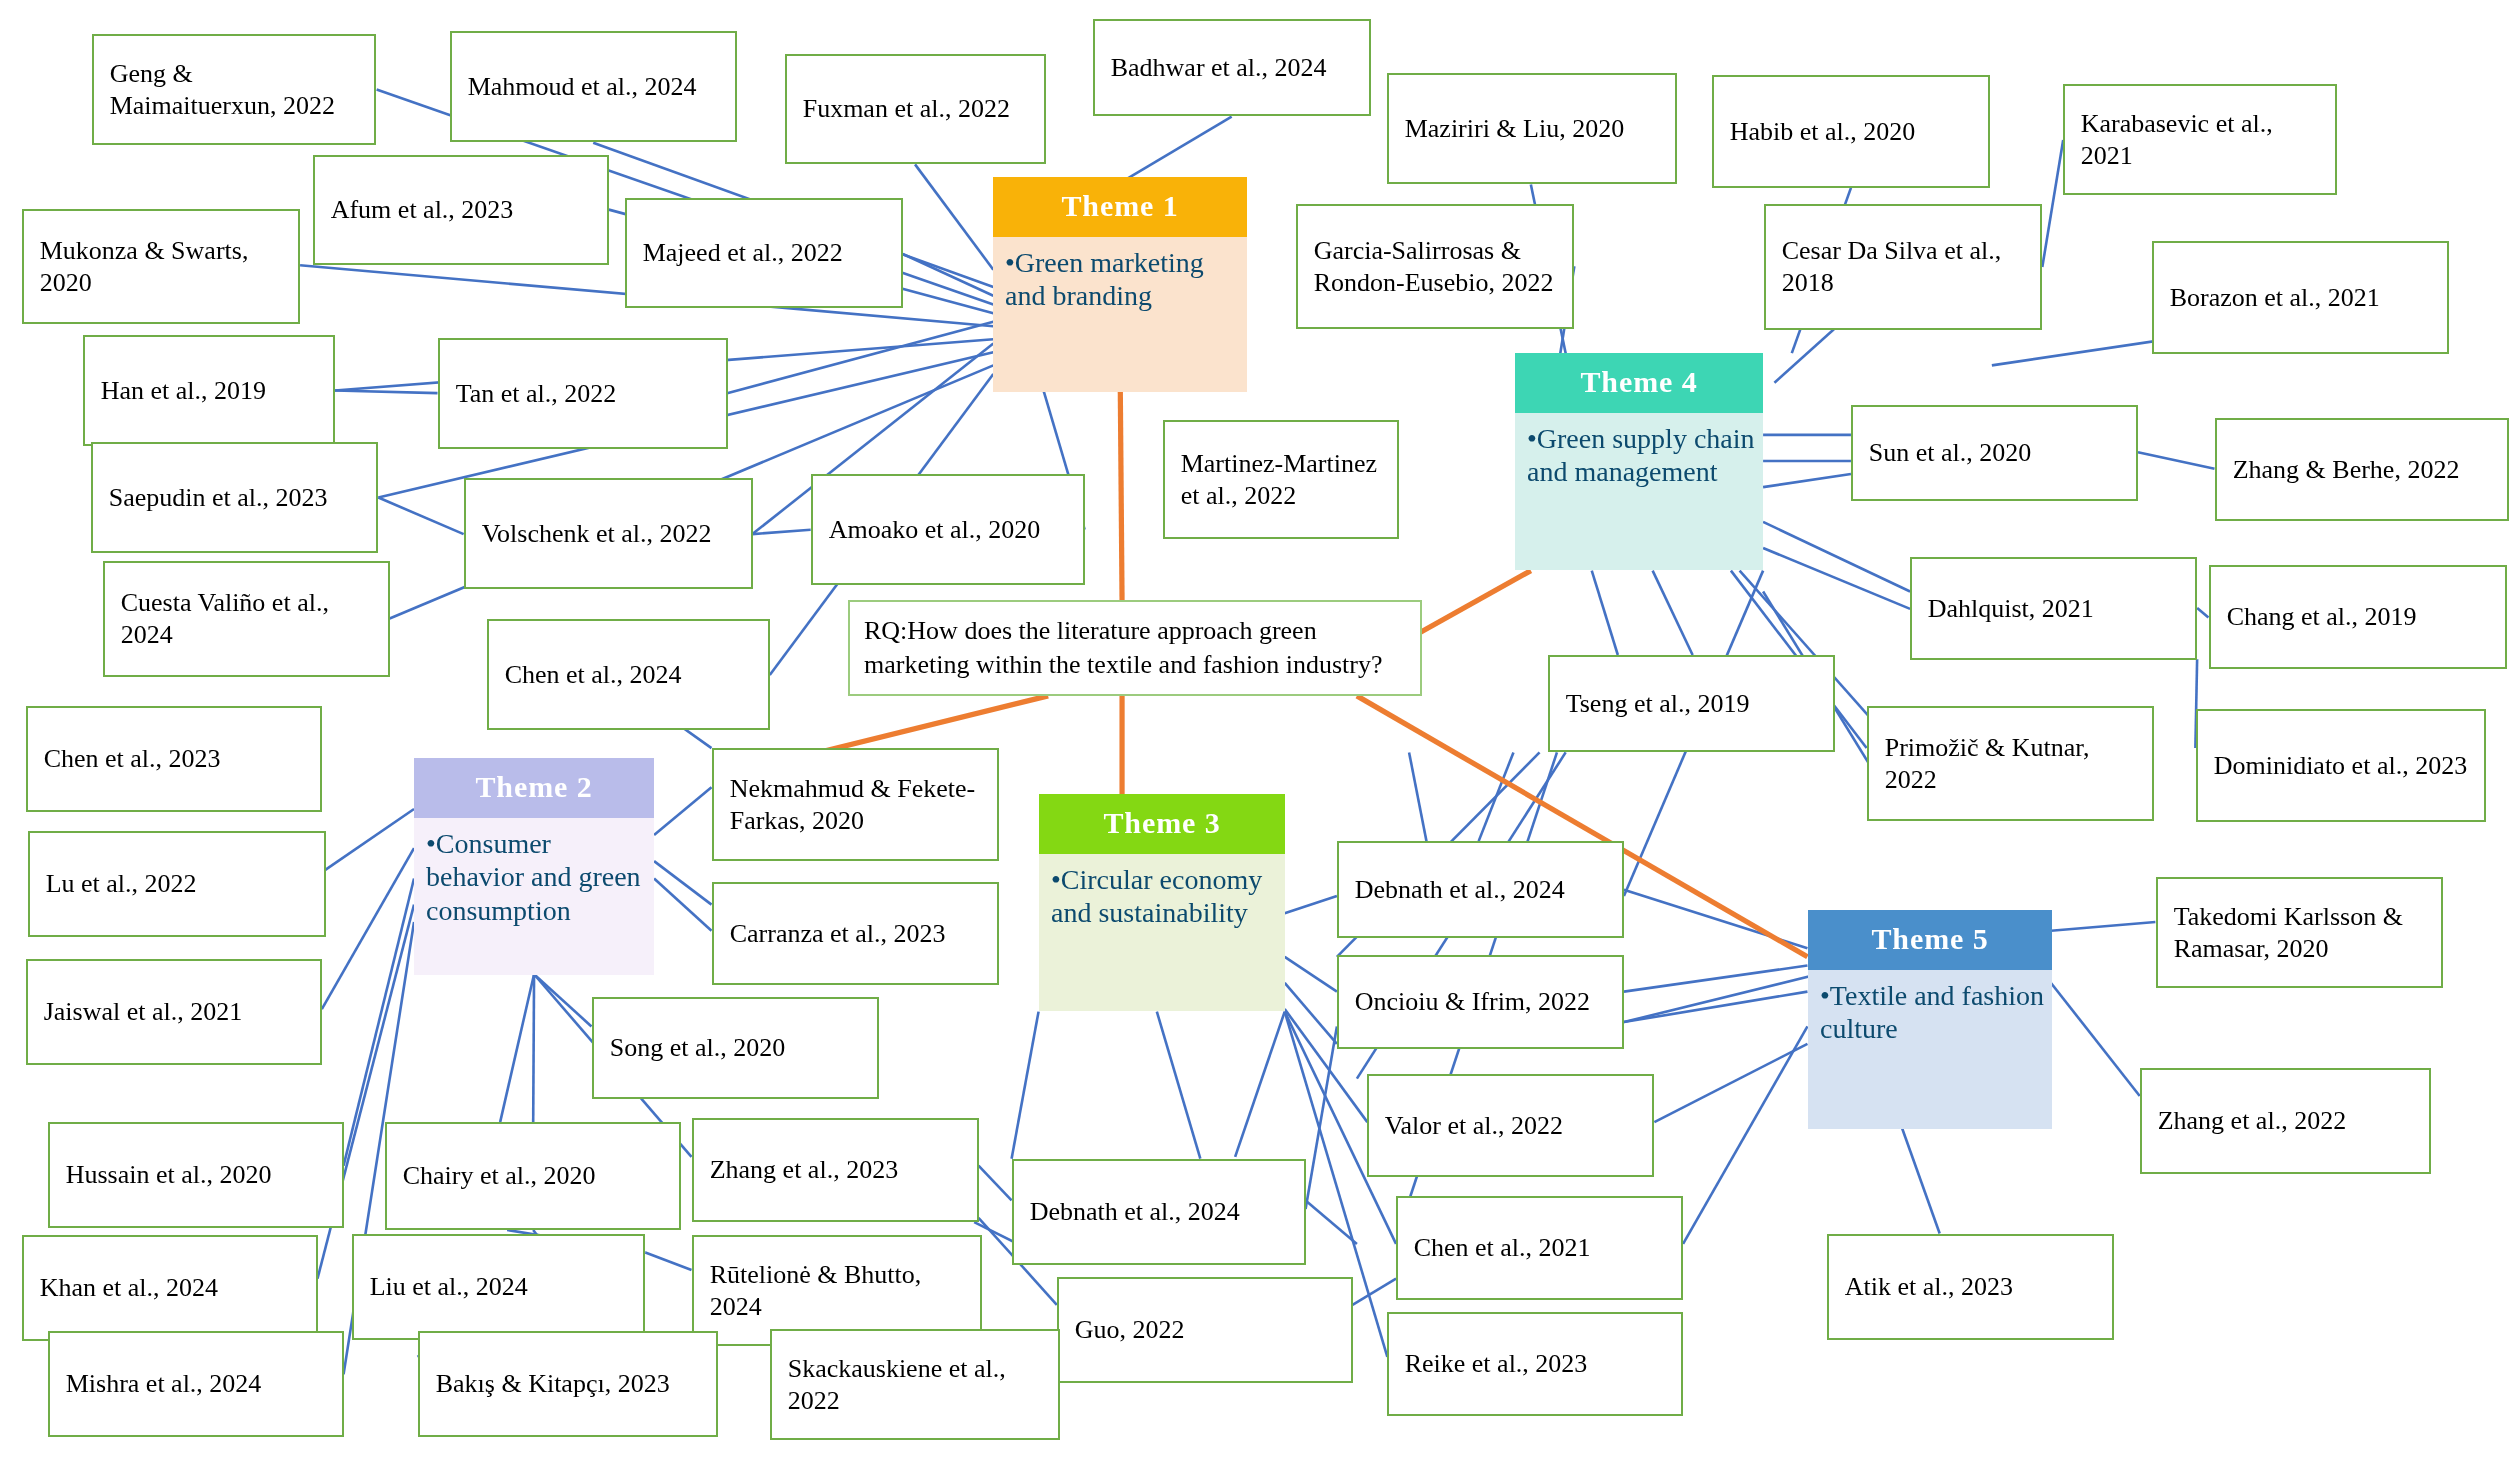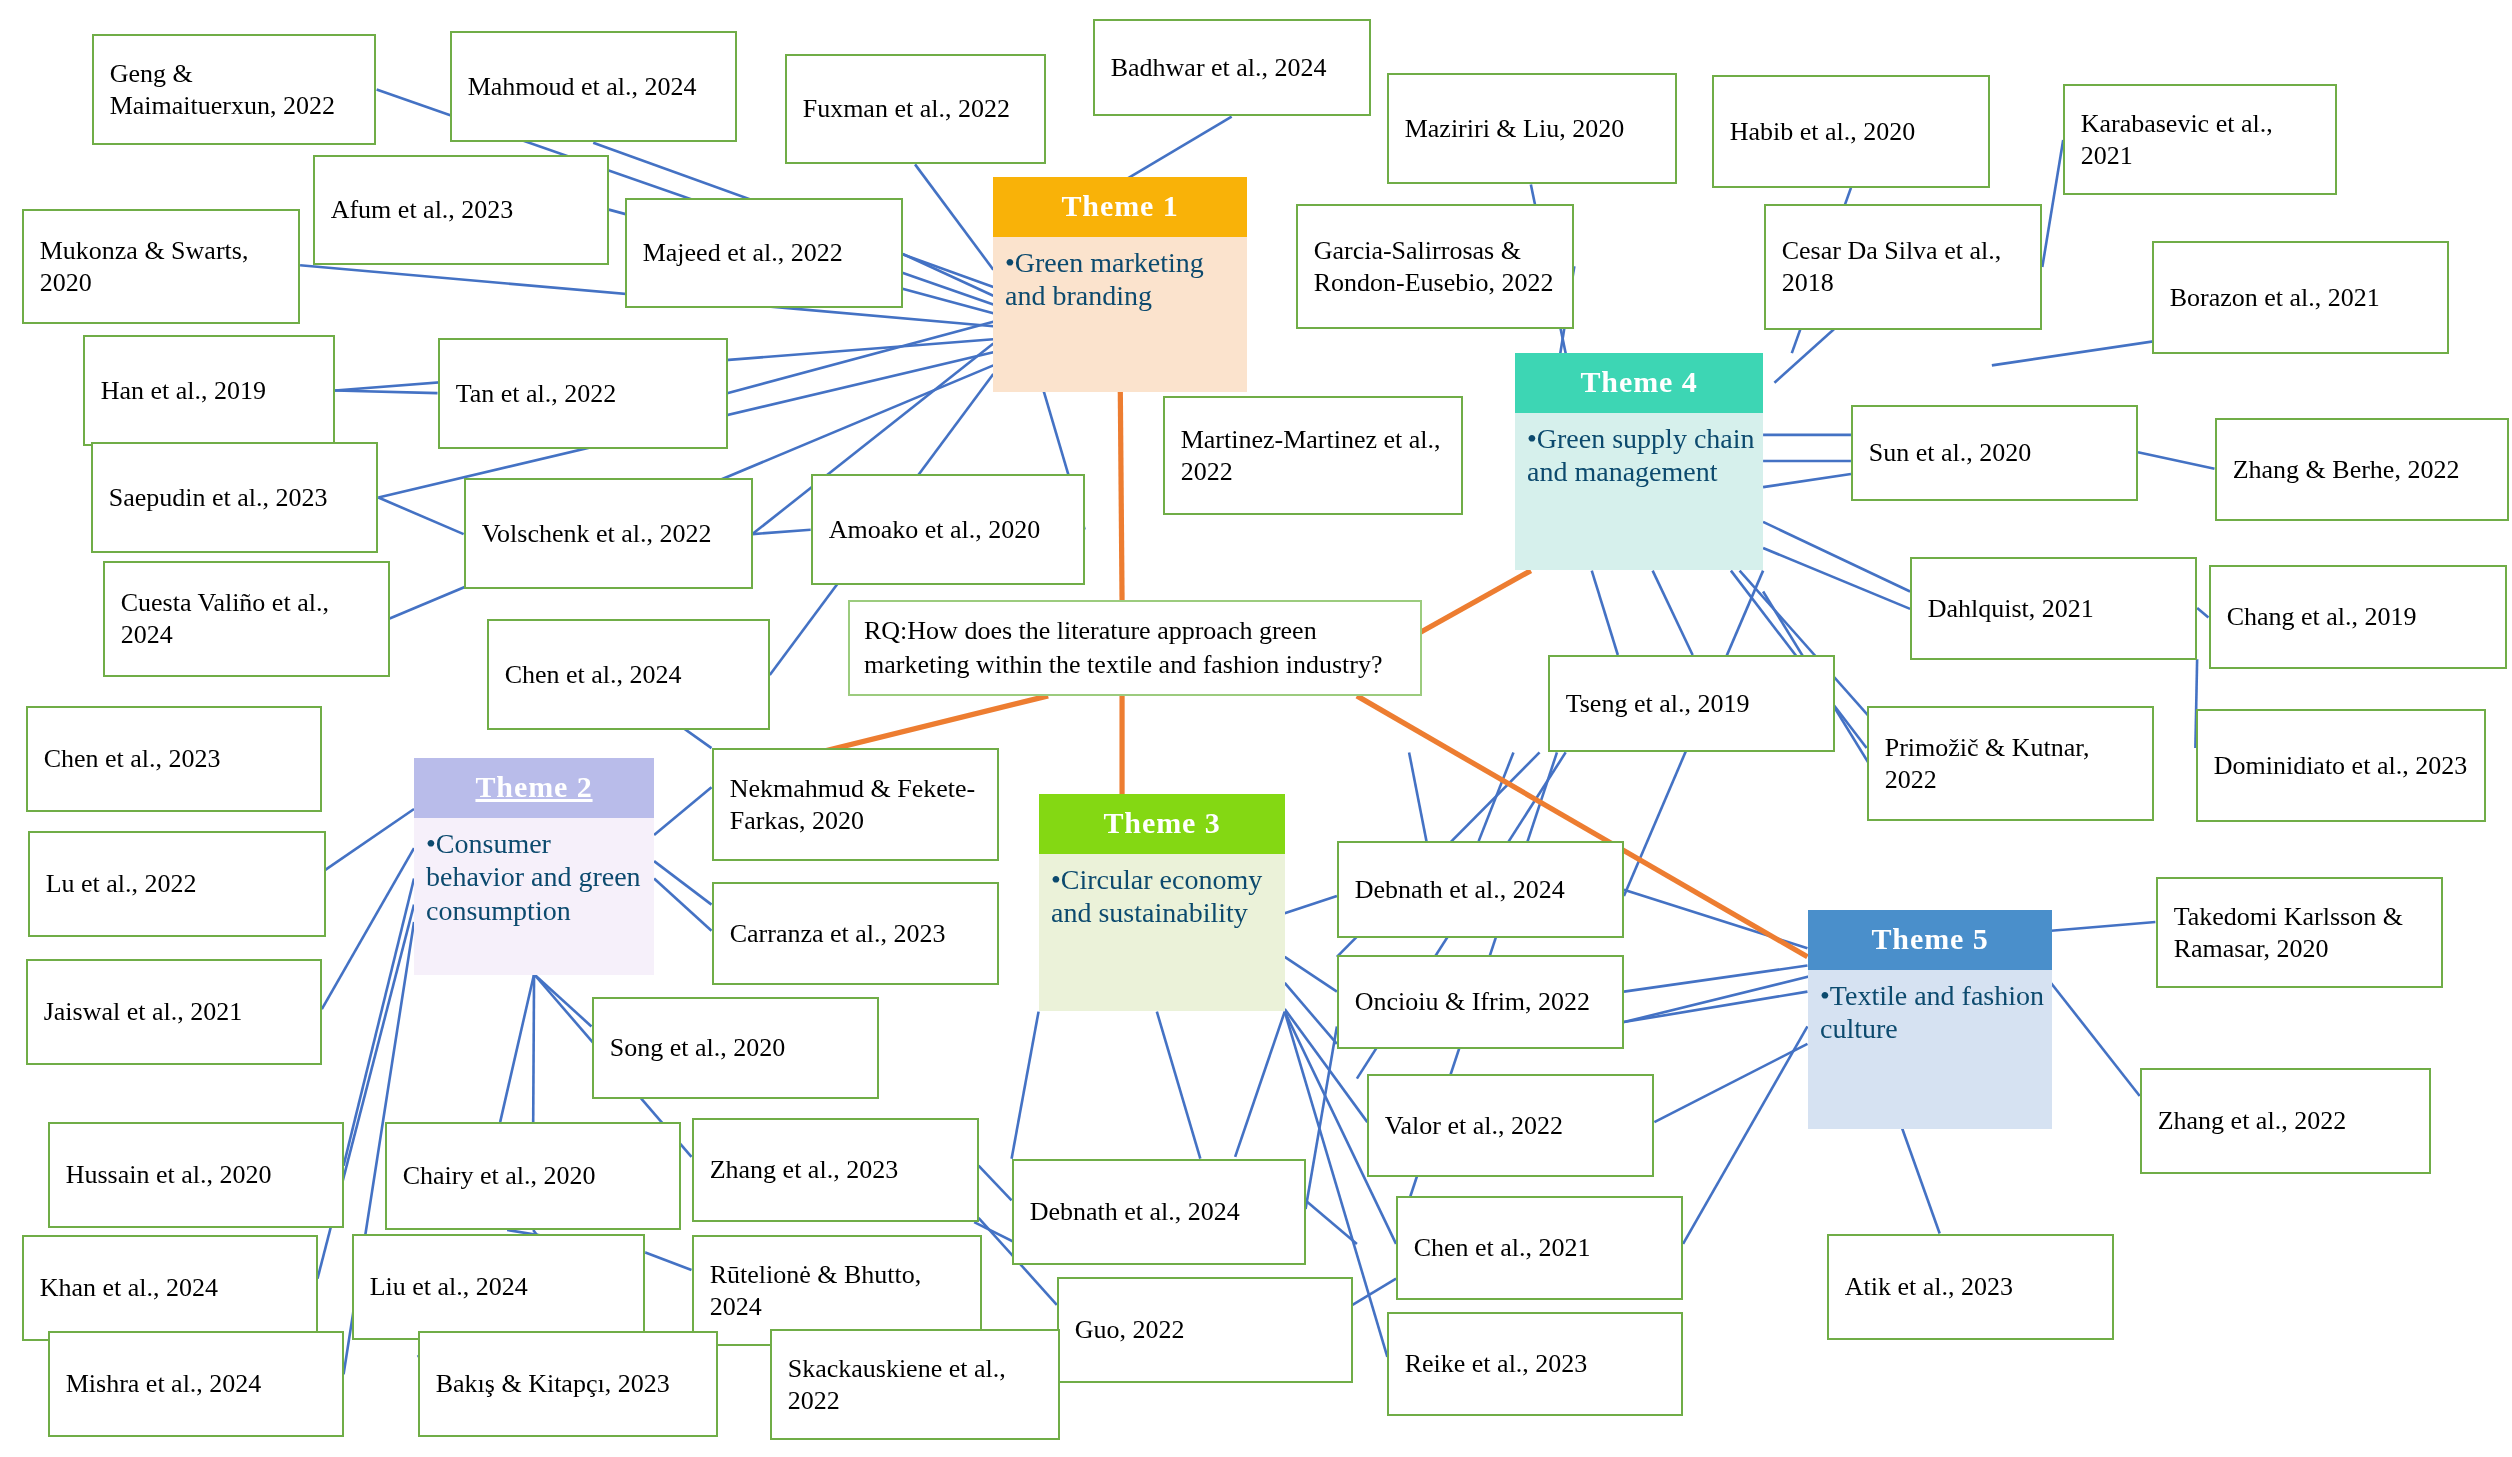--- a/index.html
+++ b/index.html
@@ -213,21 +213,21 @@
       </div>
       <div class="node" style="left: 91px; top: 442px; width: 287px; height: 111px; border-color: rgb(112, 173, 71);">
         <span>Saepudin et al., 2023</span>
       </div>
       <div class="node" style="left: 464px; top: 478px; width: 289px; height: 111px; border-color: rgb(112, 173, 71);">
         <span>Volschenk et al., 2022</span>
       </div>
       <div class="node" style="left: 811px; top: 474px; width: 274px; height: 111px; border-color: rgb(112, 173, 71);">
         <span>Amoako et al., 2020</span>
       </div>
-      <div class="node" style="left: 1163px; top: 396px; width: 300px; height: 119px; border-color: rgb(112, 173, 71);">
+      <div class="node" style="left: 1163px; top: 420px; width: 236px; height: 119px; border-color: rgb(112, 173, 71);">
         <span>Martinez-Martinez et al., 2022</span>
       </div>
       <div class="node" style="left: 103px; top: 561px; width: 287px; height: 116px; border-color: rgb(112, 173, 71);">
         <span>Cuesta Valiño et al., 2024</span>
       </div>
       <div class="node" style="left: 1910px; top: 557px; width: 287px; height: 103px; border-color: rgb(112, 173, 71);">
         <span>Dahlquist, 2021</span>
       </div>
       <div class="node" style="left: 2209px; top: 565px; width: 298px; height: 104px; border-color: rgb(112, 173, 71);">
         <span>Chang et al., 2019</span>
@@ -319,21 +319,21 @@
       <div class="node" style="left: 1387px; top: 1312px; width: 296px; height: 104px; border-color: rgb(112, 173, 71);">
         <span>Reike et al., 2023</span>
       </div>
     </div>
   <div id="theme-layer">
       <div class="theme" style="left: 993px; top: 177px; width: 254px; height: 215px;">
         <div class="thead" style="background: rgb(249, 178, 8);">Theme 1</div>
         <div class="tbody" style="background: rgb(251, 227, 205);"><span class="bullet">•</span><span>Green marketing    and branding</span></div>
       </div>
       <div class="theme" style="left: 414px; top: 758px; width: 240px; height: 217px;">
-        <div class="thead" style="background: rgb(185, 188, 234); text-decoration: underline;">Theme 2</div>
+        <div class="thead" style="background: rgb(185, 188, 234);">Theme 2</div>
         <div class="tbody" style="background: rgb(246, 240, 250);"><span class="bullet">•</span><span>Consumer behavior and green consumption</span></div>
       </div>
       <div class="theme" style="left: 1039px; top: 794px; width: 246px; height: 217px;">
         <div class="thead" style="background: rgb(132, 216, 19);">Theme 3</div>
         <div class="tbody" style="background: rgb(235, 242, 217);"><span class="bullet">•</span><span>Circular economy and sustainability</span></div>
       </div>
       <div class="theme" style="left: 1515px; top: 353px; width: 248px; height: 217px;">
         <div class="thead" style="background: rgb(61, 214, 180);">Theme 4</div>
         <div class="tbody" style="background: rgb(214, 240, 236);"><span class="bullet">•</span><span>Green supply chain and management</span></div>
       </div>

